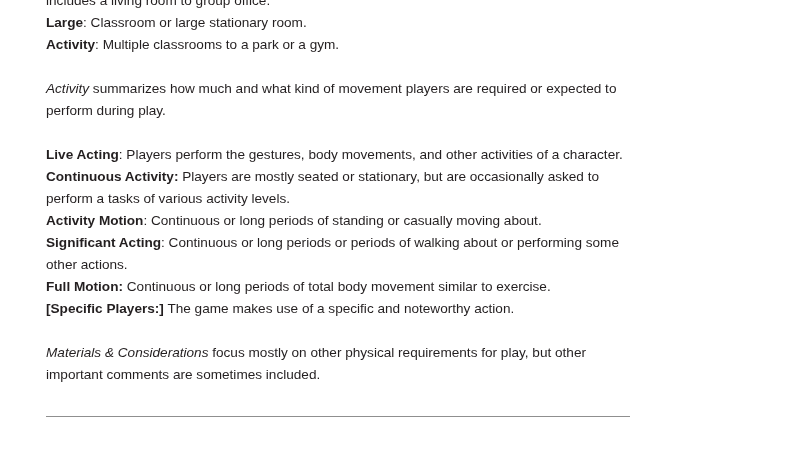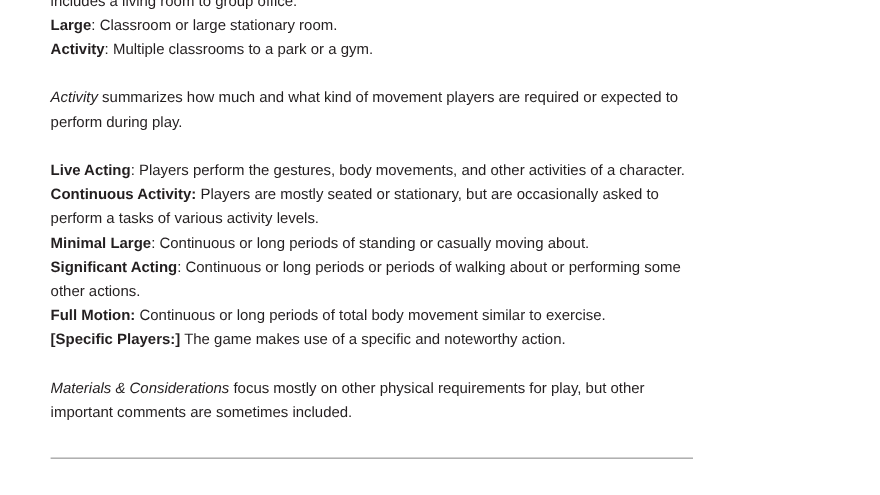--- a/index.html
+++ b/index.html
@@ -74,21 +74,21 @@
   <div class="spacer-lg"></div>
 
   <p class="para"><em>Activity</em><span> summarizes how much and what kind of movement players are required or expected to perform during play.</span></p>
 
   <div class="spacer-lg"></div>
 
   <p class="para"><strong>Live Acting</strong><span>: </span><span>Players perform the gestures, body movements, and other activities of a character.</span></p>
 
   <p class="para"><strong>Continuous Activity:</strong><span> </span><span>Players are mostly seated or stationary, but are occasionally asked to perform a tasks of various activity levels.</span></p>
 
-  <p class="para"><strong>Minimal Large</strong><span>: </span><span>Continuous or long periods of standing or casually moving about.</span></p>
+  <p class="para"><strong>Activity Motion</strong><span>: </span><span>Continuous or long periods of standing or casually moving about.</span></p>
 
   <p class="para"><strong>Significant Acting</strong><span>: </span><span>Continuous or long periods or periods of walking about or performing some other actions.</span></p>
 
   <p class="para"><strong>Full Motion:</strong><span> </span><span>Continuous or long periods of total body movement similar to exercise.</span></p>
 
   <p class="para"><strong>[Specific Players:]</strong><span> </span><span>The game makes use of a specific and noteworthy action.</span></p>
 
   <div class="spacer-lg"></div>
 
   <p class="para"><em>Materials &amp; Considerations</em><span> focus mostly on other physical requirements for play, but other important comments are sometimes included.</span></p>

